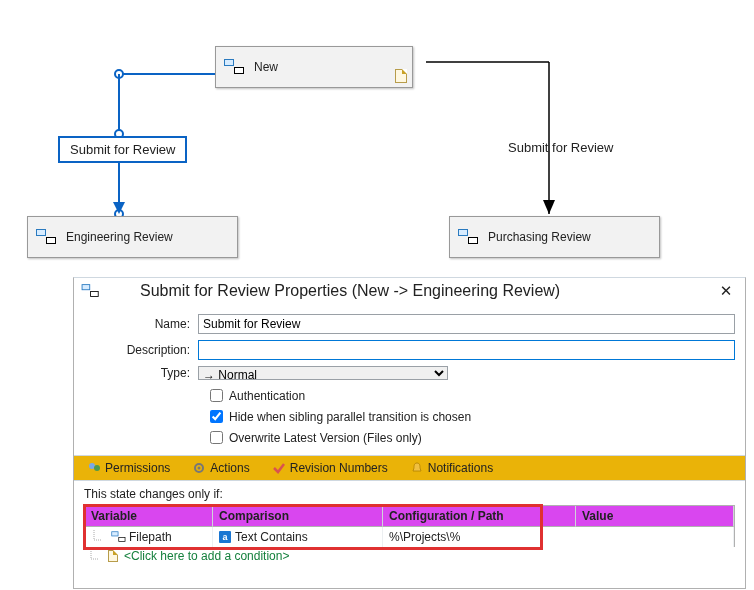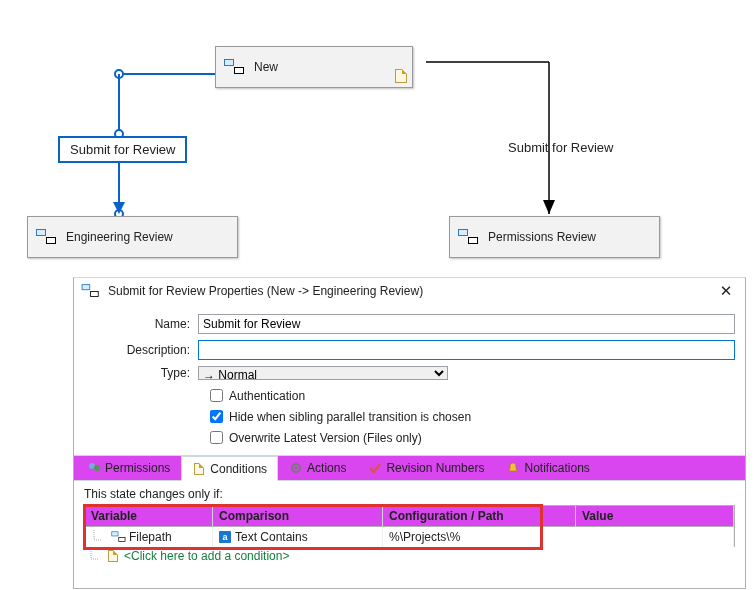--- a/index.html
+++ b/index.html
@@ -52,21 +52,21 @@
     border-top: 1px solid #cfd8e0;
     background: #fff;
   }
   .dialog-titlebar {
     height: 26px;
     display: flex;
     align-items: center;
     padding: 0 6px;
     gap: 6px;
   }
-  .dialog-titlebar .title { flex: 1; font-size: 12px; }
+  .dialog-titlebar .title { flex: 1; font-size: 16px; margin-left: 32px; }
   .close-x {
     width: 26px; text-align: center; font-size: 15px; cursor: pointer;
   }
 
   .form-area { padding: 4px 10px 6px 10px; }
   .form-row { display: flex; align-items: center; margin: 6px 0; }
   .form-row label { width: 114px; text-align: right; padding-right: 8px; }
   .form-row input[type=text] {
     flex: 1; height: 20px; padding: 1px 4px;
     border: 1px solid #9aa0a6; font: inherit;
@@ -76,21 +76,21 @@
     width: 250px; height: 14px; font: inherit;
     border: 1px solid #9aa0a6; background: #f0f0f0;
   }
   .chk-row { display: flex; align-items: center; margin: 2px 0 2px 122px; }
   .chk-row input { margin-right: 6px; }
 
   .tabs {
     display: flex;
     border-top: 1px solid #cfd8e0;
     border-bottom: 1px solid #cfd8e0;
-    background: #d946ef;
+    background: #eab308;
     padding-left: 2px;
     gap: 0;
     height: 26px;
     align-items: stretch;
   }
   .tab {
     display: flex; align-items: center; gap: 4px;
     padding: 0 10px; font-size: 12px;
     border: 1px solid transparent;
     cursor: pointer;
@@ -208,21 +208,21 @@
         <span class="b2"></span>
     </span>
     <span class="state-label">Engineering Review</span>
   </div>
 
   <div class="state-box" style="left:449px;top:216px;width:211px;height:42px">
     <span class="wf-icon">
       <span class="b1"></span>
         <span class="b2"></span>
     </span>
-    <span class="state-label">Permissions Review</span>
+    <span class="state-label">Purchasing Review</span>
   </div>
 
   <div class="dialog">
     <div class="dialog-titlebar">
       <span class="wf-icon" style="transform:scale(0.85)">
         <span class="b1"></span>
           <span class="b2"></span>
       </span>
       <span class="title">Submit for Review Properties (New -&gt; Engineering Review)</span>
       <span class="close-x">✕</span>
@@ -259,26 +259,20 @@
 
     <div class="tabs">
       <div class="tab">
         <span class="ticon">
           <svg width="14" height="14">
               <circle cx="5" cy="5" r="3" fill="#7aa8e6"></circle>
               <circle cx="10" cy="7" r="3" fill="#4e9a4e"></circle>
             </svg>
         </span>
         <span>Permissions</span>
-      </div>
-      <div class="tab active">
-        <span class="ticon">
-          <span class="mini-doc" style="width:10px;height:12px"></span>
-        </span>
-        <span>Conditions</span>
       </div>
       <div class="tab">
         <span class="ticon">
           <svg width="14" height="14">
               <circle cx="7" cy="7" r="4" fill="none" stroke="#777" stroke-width="2"></circle>
               <circle cx="7" cy="7" r="1.5" fill="#777"></circle>
             </svg>
         </span>
         <span>Actions</span>
       </div>

